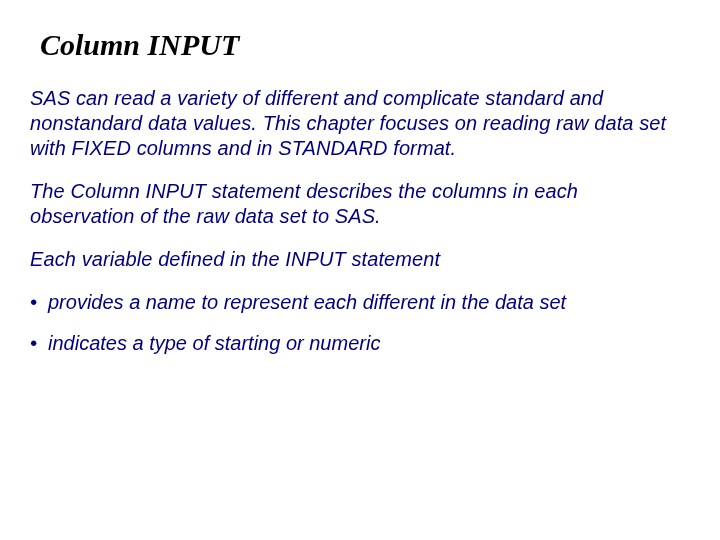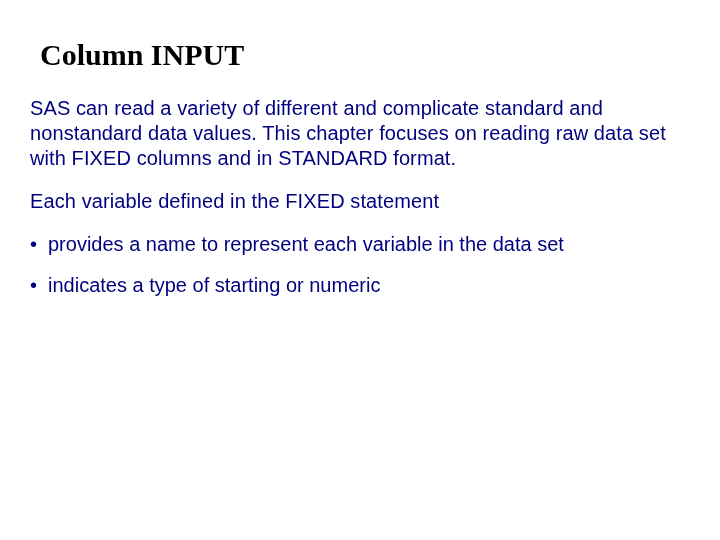--- a/index.html
+++ b/index.html
@@ -8,21 +8,22 @@
     width: 720px;
     height: 540px;
     background: #ffffff;
     font-family: Verdana, Geneva, sans-serif;
     color: #000080;
   }
   .slide {
     box-sizing: border-box;
     width: 720px;
     height: 540px;
-    padding: 38px 30px 20px 30px;
+    padding: 28px 30px 20px 30px;
+    font-style: italic;
   }
   .title {
     font-family: Georgia, "Times New Roman", serif;
     font-weight: bold;
     font-size: 30px;
     color: #000000;
     margin: 0 0 24px 10px;
   }
   .para {
     font-size: 20px;
@@ -43,21 +44,22 @@
     vertical-align: top;
   }
 </style>
 </head>
 <body>
 
 <div class="slide">
   <h1 class="title">Column INPUT</h1>
 
   <p class="para">SAS can read a variety of different and complicate standard and nonstandard data values. This chapter focuses on reading raw data set with FIXED columns and in STANDARD format.</p>
-  <p class="para">Each variable defined in the FIXED statement</p>
+  <p class="para">The Column INPUT statement describes the columns in each observation of the raw data set to SAS.</p>
+  <p class="para">Each variable defined in the INPUT statement</p>
 
   <div class="bullet">
-    <span class="dot">•</span><span>provides a name to represent each variable in the data set</span>
+    <span class="dot">•</span><span>provides a name to represent each different in the data set</span>
   </div>
   <div class="bullet">
     <span class="dot">•</span><span>indicates a type of starting or numeric</span>
   </div>
 </div>
 
 </body></html>

